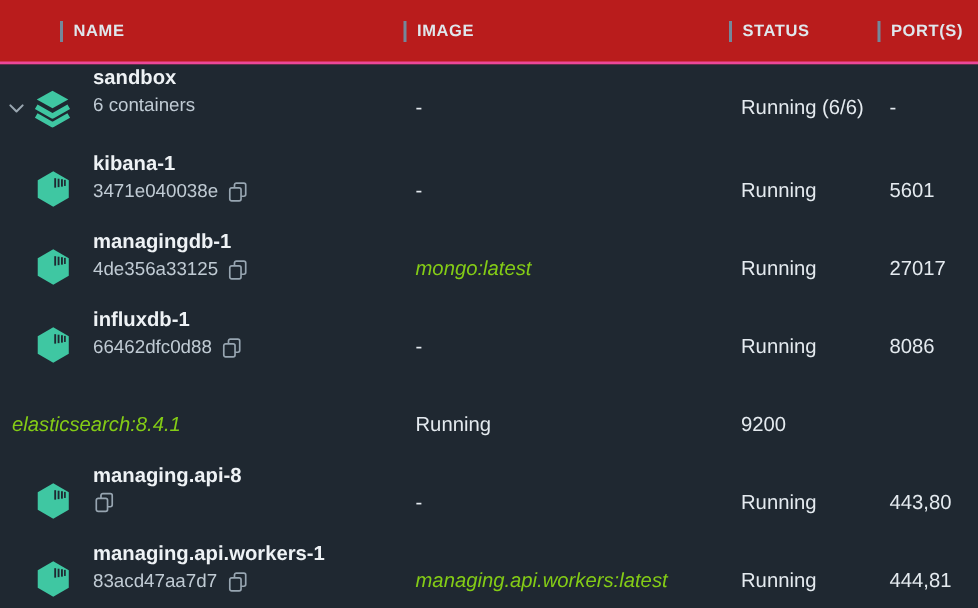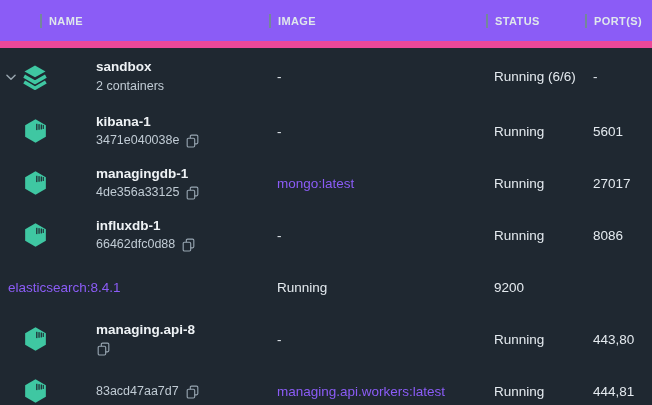--- a/index.html
+++ b/index.html
@@ -7,22 +7,22 @@
     width:652px;height:405px;overflow:hidden;
     background:#1f2831;
     font-family:"Liberation Sans", sans-serif;
     -webkit-font-smoothing:antialiased;
   }
   .app{width:652px;height:405px;display:flex;flex-direction:column;}
 
   
   .thead{
     height:41px;flex:0 0 41px;
-    background:#8b5cf6;
-    border-bottom:7px solid #ec4899;
+    background:#b91c1c;
+    border-bottom:2px solid #ec4899;
     display:grid;grid-template-columns:269px 217px 99px 1fr;
     align-items:center;
   }
   .hcell{display:flex;align-items:center;height:100%;}
   .hcell.first{padding-left:40px;}
   .hpipe{width:2px;height:14px;background:#74879a;flex:0 0 2px;}
   .hlabel{
     margin-left:7px;
     color:#dfe7ec;font-size:11px;font-weight:bold;letter-spacing:.4px;
     white-space:nowrap;
@@ -32,39 +32,39 @@
   .rows{flex:1;display:flex;flex-direction:column;}
   .row{
     display:grid;grid-template-columns:269px 217px 99px 1fr;
     align-items:center;
     height:52px;flex:0 0 52px;
     background:#1f2831;
     cursor:pointer;
   }
   .row.tall{height:57px;flex:0 0 57px;}
 
-  .name-cell{position:relative;height:100%;display:flex;align-items:center;padding-left:96px;box-sizing:border-box;}
+  .name-cell{position:relative;height:100%;display:flex;align-items:flex-start;padding-left:62px;box-sizing:border-box;}
   .chevron{position:absolute;left:4px;top:50%;transform:translateY(-50%);width:14px;height:14px;display:none;align-items:center;justify-content:center;cursor:pointer;}
   .row-icon{position:absolute;left:21px;top:50%;transform:translateY(-50%);width:28px;height:30px;display:flex;align-items:center;justify-content:center;}
   .stack-glyph{display:none;}
   .container-glyph{display:none;}
   .row.stack-row .stack-glyph{display:block;}
   .row.stack-row .chevron{display:flex;}
   .row.container-row .container-glyph{display:block;}
 
   .name-block{display:flex;flex-direction:column;line-height:1.35;}
   .title{color:#eef2f5;font-size:13.5px;font-weight:bold;white-space:nowrap;}
   .subline{display:flex;align-items:center;gap:6px;margin-top:1px;}
   .sub{color:#c0cbd4;font-size:12.5px;white-space:nowrap;}
   .copy{display:none;width:15px;height:16px;cursor:pointer;}
   .row.container-row .copy{display:inline-flex;}
 
   .cell{padding-left:8px;color:#e4eaef;font-size:13.5px;white-space:nowrap;}
   .image-cell{color:#e4eaef;}
-  .image-cell.link{color:#8b5cf6;cursor:pointer;}
+  .image-cell.link{color:#84cc16;cursor:pointer;font-style:italic;}
 </style>
 </head>
 <body>
 
 <div class="app">
 
   <div class="thead">
     <div class="hcell first">
       <span class="hpipe"></span>
       <span class="hlabel">NAME</span>
@@ -95,21 +95,21 @@
         <svg class="stack-glyph" width="28" height="30" viewBox="0 0 24 24">
           <path d="M12 2.2 L21 7.2 L12 12.2 L3 7.2 Z" fill="#3fc7a2"></path>
           <path d="M4 12 L12 16.6 L20 12" fill="none" stroke="#3fc7a2" stroke-width="3" stroke-linejoin="round" stroke-linecap="square"></path>
           <path d="M4 17 L12 21.6 L20 17" fill="none" stroke="#3fc7a2" stroke-width="3" stroke-linejoin="round" stroke-linecap="square"></path>
         </svg>
 
       </span>
       <span class="name-block">
         <span class="title">sandbox</span>
         <span class="subline">
-          <span class="sub">2 containers</span>
+          <span class="sub">6 containers</span>
 
         </span>
       </span>
     </div>
     <div class="cell image-cell">-</div>
     <div class="cell status-cell">Running (6/6)</div>
     <div class="cell ports-cell">-</div>
   </div>
       <div class="row container-row">
     <div class="name-cell">
@@ -242,20 +242,21 @@
 
         <svg class="container-glyph" width="27" height="30" viewBox="0 0 24 24">
           <path d="M12 1.5 L21.2 6.8 L21.2 17.2 L12 22.5 L2.8 17.2 L2.8 6.8 Z" fill="#3fc7a2"></path>
           <rect x="12.6" y="5.6" width="1.1" height="5.6" fill="#1f2831"></rect>
           <rect x="14.6" y="5.9" width="1.1" height="5.0" fill="#1f2831"></rect>
           <rect x="16.6" y="6.2" width="1.1" height="4.4" fill="#1f2831"></rect>
           <rect x="18.4" y="6.6" width="1.0" height="3.6" fill="#1f2831"></rect>
         </svg>
       </span>
       <span class="name-block">
+        <span class="title">managing.api.workers-1</span>
         <span class="subline">
           <span class="sub">83acd47aa7d7</span>
           <span class="copy">
             <svg width="15" height="16" viewBox="0 0 24 24">
               <rect x="8.5" y="2.5" width="12" height="14" rx="2" fill="none" stroke="#97a5b1" stroke-width="1.8"></rect>
               <rect x="3.5" y="7.5" width="12" height="14" rx="2" fill="#1f2831" stroke="#97a5b1" stroke-width="1.8"></rect>
             </svg>
           </span>
         </span>
       </span>

